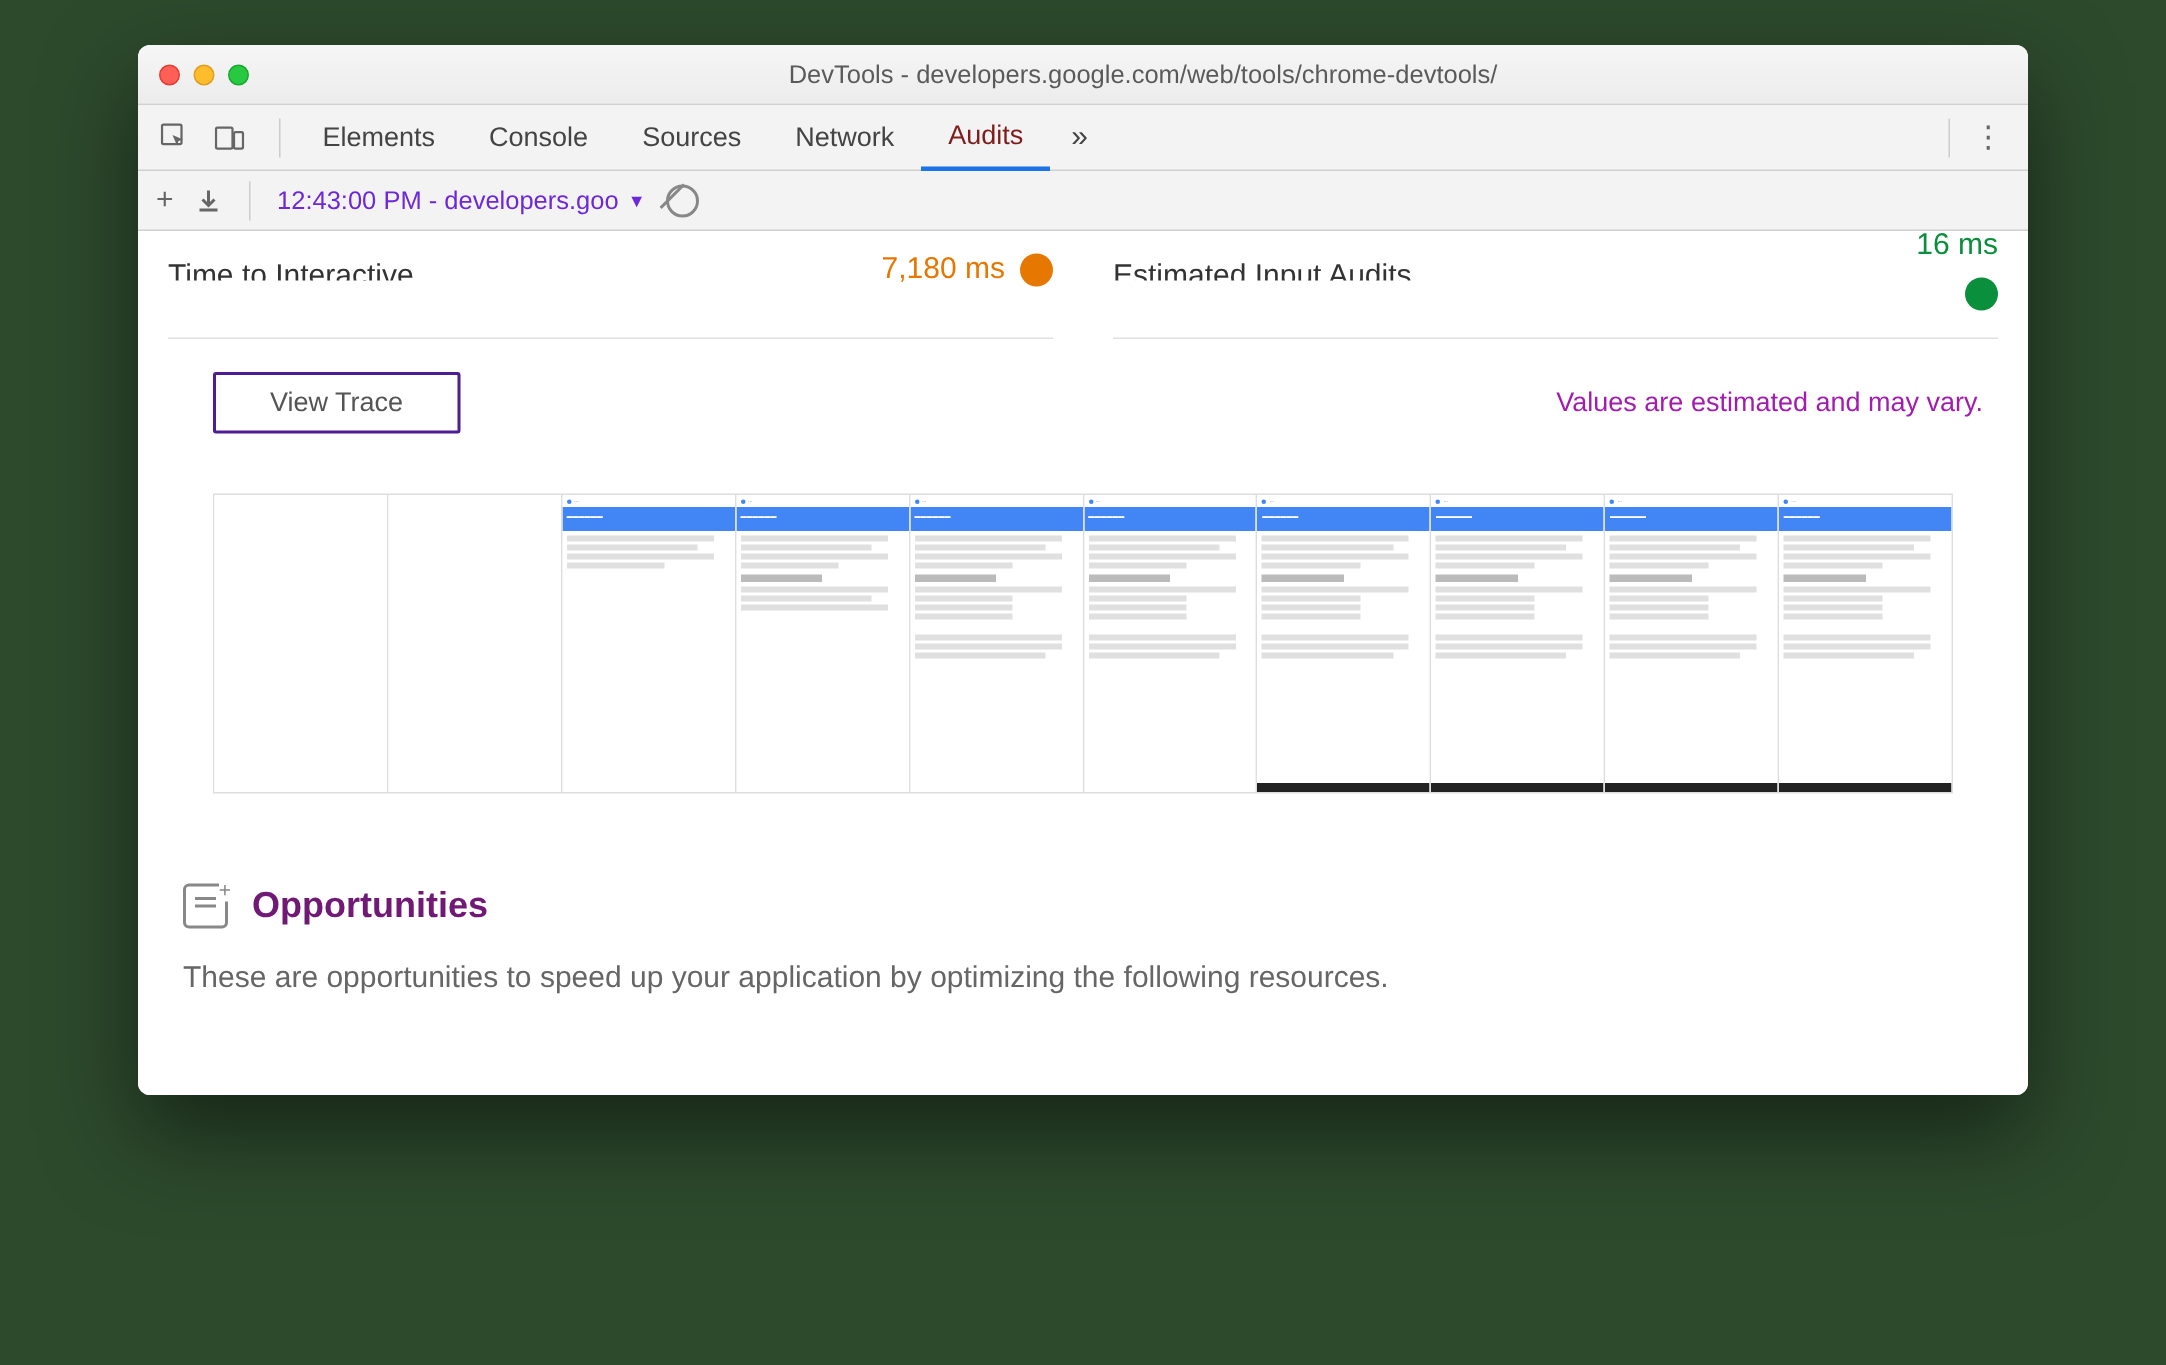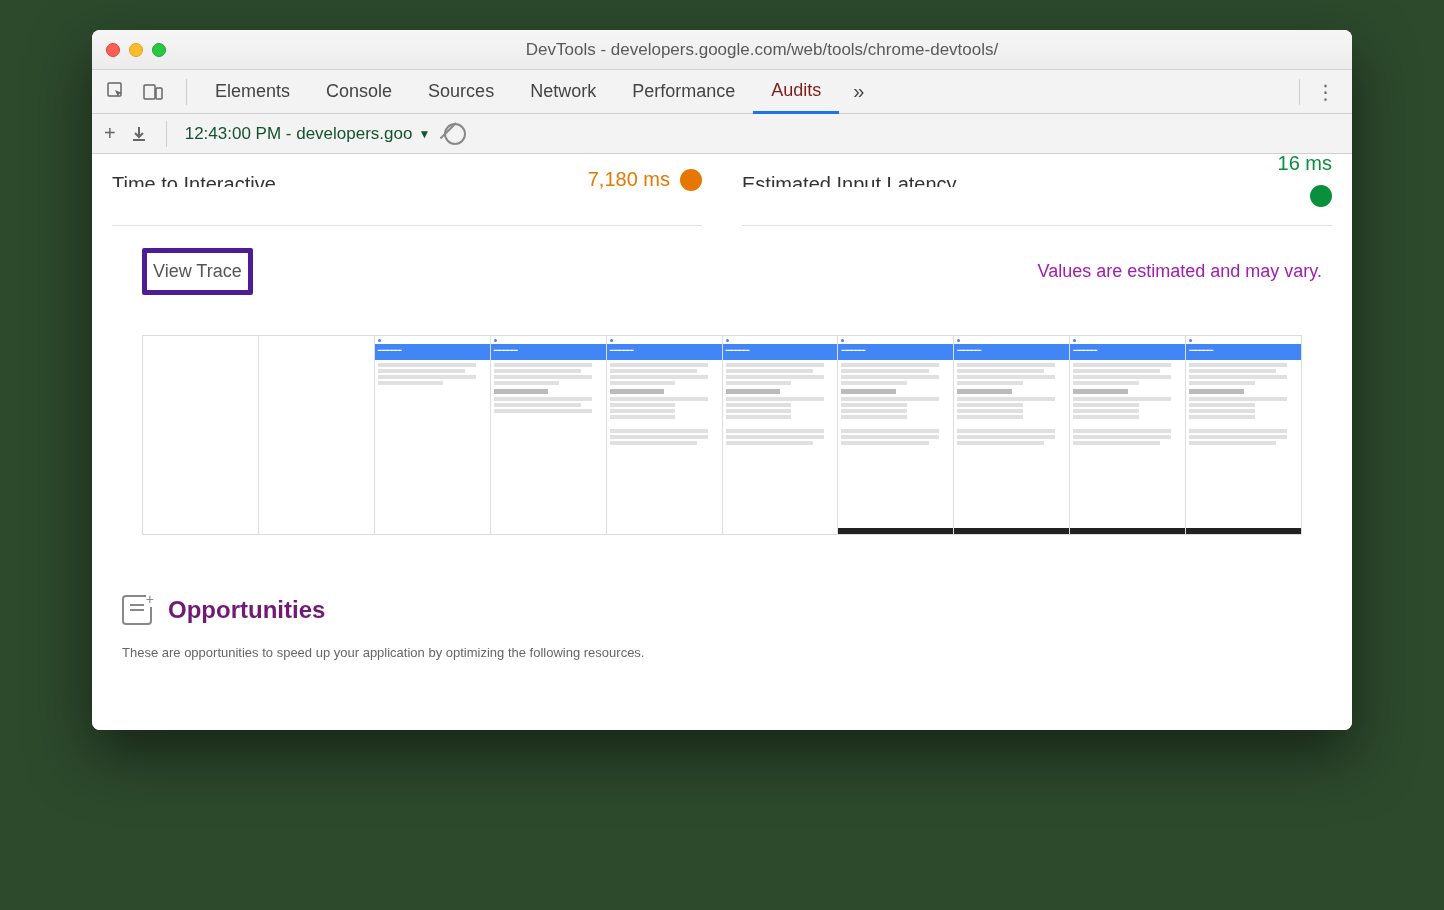--- a/index.html
+++ b/index.html
@@ -55,36 +55,36 @@
 .toolbar {
   height: 40px;
   background: #f3f3f3;
   border-bottom: 1px solid #d0d0d0;
   display: flex;
   align-items: center;
   padding: 0 12px;
   gap: 14px;
 }
 .tool-icon { font-size: 20px; color: #666; cursor: pointer; }
-.dropdown { display: flex; align-items: center; color: #14532d; font-size: 17px; cursor: pointer; }
+.dropdown { display: flex; align-items: center; color: #6d28d9; font-size: 17px; cursor: pointer; }
 .dropdown .arrow { margin-left: 6px; font-size: 12px; }
 .no-icon { width: 22px; height: 22px; border: 2px solid #888; border-radius: 50%; position: relative; }
 .no-icon::after { content: ""; position: absolute; left: 50%; top: -2px; width: 2px; height: 22px; background: #888; transform: rotate(45deg); transform-origin: top; }
 .content { flex: 1; overflow: auto; background: #fff; }
 .metrics-row { display: flex; padding: 0 20px; gap: 40px; margin-top: -12px; }
 .metric { flex: 1; display: flex; align-items: center; justify-content: space-between; border-bottom: 1px solid #e0e0e0; padding: 10px 0 18px; gap: 40px; }
 .metric-label { font-size: 20px; color: #333; overflow: hidden; height: 14px; }
 .metric-value { display: flex; align-items: flex-end; gap: 10px; font-size: 20px; font-weight: 500; }
 .metric-value.orange { color: #e67700; }
 .metric-value.green { color: #0a8f3c; flex-direction: column; }
 .status-dot { width: 22px; height: 22px; border-radius: 50%; }
 .status-dot.orange { background: #e67700; }
 .status-dot.green { background: #0a8f3c; }
 .trace-row { display: flex; align-items: center; justify-content: space-between; padding: 22px 30px 10px 50px; }
-.btn { border: 5px solid #4c1d95; background: #fff; padding: 8px 6px; font-size: 18px; color: #555; border-radius: 2px; cursor: pointer; }
+.btn { border: 2px solid #4c1d95; background: #fff; padding: 8px 36px; font-size: 18px; color: #555; border-radius: 2px; cursor: pointer; }
 .note { color: #a21caf; font-size: 18px; text-align: right; }
 .filmstrip { margin: 30px 50px; border: 1px solid #ddd; display: flex; height: 200px; }
 .frame { flex: 1; border-right: 1px solid #ddd; display: flex; flex-direction: column; font-size: 4px; overflow: hidden; }
 .frame:last-child { border-right: none; }
 .frame.blank { background: #fff; }
 .frame-topbar { height: 8px; background: #fff; display: flex; align-items: center; padding: 0 3px; gap: 2px; }
 .ft-dot { width: 3px; height: 3px; background: #4285f4; border-radius: 50%; }
 .ft-txt { font-size: 3px; color: #888; }
 .frame-header { height: 16px; background: #4285f4; color: #fff; font-size: 4px; padding: 3px; line-height: 5px; }
 .frame-body { flex: 1; padding: 3px; background: #fff; color: #555; line-height: 5px; }
@@ -93,21 +93,21 @@
 .frame-body .ln.w60 { width: 60%; }
 .frame-body .ln.w90 { width: 90%; }
 .frame-body .hdr { height: 5px; background: #bbb; width: 50%; margin: 4px 0 3px; }
 .frame-footer { height: 6px; background: #222; }
 .opportunities { padding: 30px 30px 20px; }
 .opp-header { display: flex; align-items: center; gap: 16px; margin-bottom: 18px; }
 .opp-icon { width: 30px; height: 30px; border: 2px solid #888; border-radius: 4px; position: relative; }
 .opp-icon::before { content: "+"; position: absolute; top: -6px; right: -4px; font-size: 14px; color: #888; background: #fff; }
 .opp-icon::after { content: ""; position: absolute; left: 6px; top: 12px; width: 14px; height: 2px; background: #888; box-shadow: 0 -5px 0 #888; }
 .opp-title { font-size: 24px; font-weight: 600; color: #701a75; }
-.opp-desc { font-size: 13px; color: #666; line-height: 1.5; }
+.opp-desc { font-size: 20px; color: #666; line-height: 1.5; }
 svg { display: block; }
 </style>
 </head>
 <body>
 
 <div class="window">
 
   <div class="titlebar">
     <div class="traffic">
       <div class="dot red"></div>
@@ -128,21 +128,20 @@
       <svg width="20" height="20" viewBox="0 0 20 20">
           <rect x="1" y="3" width="11" height="14" fill="none" stroke="#666" stroke-width="1.5" rx="1"></rect>
           <rect x="13" y="6" width="6" height="11" fill="none" stroke="#666" stroke-width="1.5" rx="1"></rect>
         </svg>
     </div>
     <div class="tb-sep"></div>
     <div class="tab">Elements</div>
     <div class="tab">Console</div>
     <div class="tab">Sources</div>
     <div class="tab">Network</div>
-    <div class="tab">Performance</div>
     <div class="tab active">Audits</div>
     <div class="chevron-more">»</div>
     <div class="spacer"></div>
     <div class="tb-sep"></div>
     <div class="kebab">⋮</div>
   </div>
 
   <div class="toolbar">
     <div class="tool-icon">+</div>
     <div class="tool-icon">
@@ -161,21 +160,21 @@
   <div class="content">
     <div class="metrics-row">
       <div class="metric">
         <div class="metric-label">Time to Interactive</div>
         <div class="metric-value orange">
           <span>7,180 ms</span>
           <span class="status-dot orange"></span>
         </div>
       </div>
       <div class="metric">
-        <div class="metric-label">Estimated Input Latency</div>
+        <div class="metric-label">Estimated Input Audits</div>
         <div class="metric-value green">
           <span>16 ms</span>
           <span class="status-dot green"></span>
         </div>
       </div>
     </div>
 
     <div class="trace-row">
       <button class="btn">View Trace</button>
       <div class="note">Values are estimated and may vary.</div>

